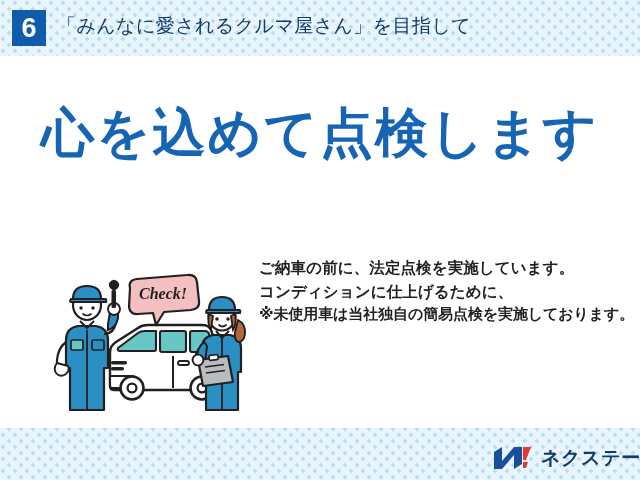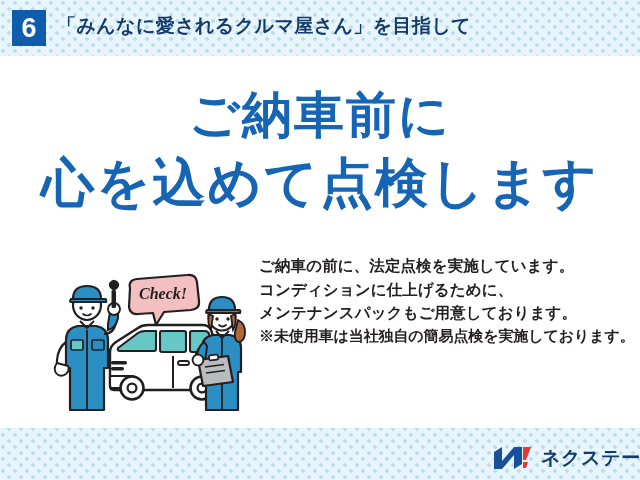--- a/index.html
+++ b/index.html
@@ -46,21 +46,21 @@
     font-weight: bold;
     line-height: 36px;
     text-align: center;
     letter-spacing: 0;
   }
   #header-title {
     position: absolute;
     left: 57px;
     top: 13px;
     font-size: 19px;
-    font-weight: bold;
+    font-weight: normal;
     color: #123a6b;
     letter-spacing: 0.4px;
     white-space: nowrap;
   }
 
   
   #panel {
     position: absolute;
     left: 0;
     top: 56px;
@@ -91,21 +91,20 @@
     margin-top: 16px;
   }
 
   
   #body-copy {
     position: absolute;
     left: 259px;
     top: 200px;
     width: 360px;
     color: #231f20;
-    font-family: Liberation Mono, monospace;
   }
   #body-copy .line {
     display: block;
     font-size: 15.5px;
     font-weight: bold;
     line-height: 23.5px;
     white-space: nowrap;
     letter-spacing: 0.1px;
   }
   #body-copy .line.note {
@@ -152,21 +151,20 @@
 <div id="page">
 
   <div id="header-band">
     <div id="badge">6</div>
     <div id="header-title">「みんなに愛されるクルマ屋さん」を目指して</div>
   </div>
 
   <div id="panel">
 
     <div id="headline">
-      <span class="hl-1">ご納車前に</span>
       <span class="hl-2">心を込めて点検します</span>
     </div>
 
     <div id="illustration">
       <svg width="210" height="150" viewBox="0 0 210 150" xmlns="http://www.w3.org/2000/svg">
 
         <g>
 
           <path d="M58 118 L58 84 Q58 78 64 74 L86 60 Q90 57 96 57 L150 57 Q157 57 159 62 L166 82 L166 118 Q166 122 162 122 L62 122 Q58 122 58 118 Z" fill="#ffffff" stroke="#231f20" stroke-width="2.4" stroke-linejoin="round"></path>
 
@@ -255,21 +253,20 @@
           <path d="M167 57 Q170.5 60 174 57" fill="none" stroke="#231f20" stroke-width="1.7" stroke-linecap="round"></path>
 
           <path d="M164 63 L170 70 L177 63" fill="none" stroke="#231f20" stroke-width="2"></path>
         </g>
       </svg>
     </div>
 
     <div id="body-copy">
       <span class="line">ご納車の前に、法定点検を実施しています。</span>
       <span class="line">コンディションに仕上げるために、</span>
-      <span class="line">メンテナンスパックもご用意しております。</span>
       <span class="line note">※未使用車は当社独自の簡易点検を実施しております。</span>
     </div>
 
   </div>
 
   <div id="footer-logo">
     <svg id="logo-mark" viewBox="0 0 42 26" xmlns="http://www.w3.org/2000/svg">
       <path d="M2 24 L2 7 L10 2 L10 16 L22 2 L30 2 L30 19 L22 24 L22 10 L10 24 Z" fill="#1a4f9c"></path>
       <path d="M31 2 L39 2 L34 15 L31 15 Z" fill="#e03a32"></path>
       <path d="M31 17 L36 17 L34 23 L31 23 Z" fill="#e03a32"></path>

